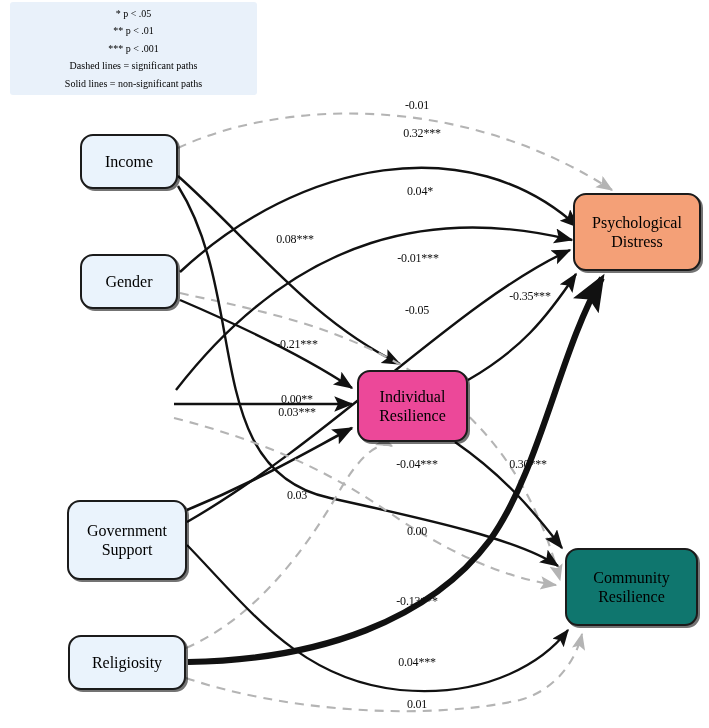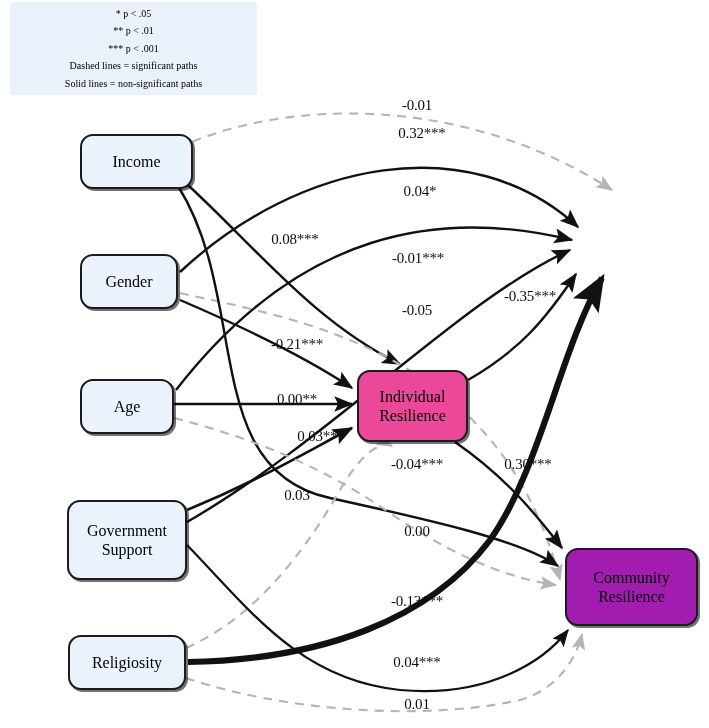--- a/index.html
+++ b/index.html
@@ -60,25 +60,25 @@
     text-align: center;
     font-size: 16px;
     line-height: 19px;
     color: #000;
     box-shadow: 2px 2px 0 rgba(0,0,0,0.55);
   }
   .node span { display: block; }
   .node-exog { background: #eaf3fc; }
   .node-med  { background: #ec4899; }
   .node-out1 { background: #f4a077; }
-  .node-out2 { background: #a21caf; }
+  .node-out2 { background: #0f766e; }
 
   .plabel {
     position: absolute;
-    font-size: 15px;
+    font-size: 12px;
     line-height: 15px;
     color: #0d0d0d;
     white-space: nowrap;
     transform: translate(-50%, -50%);
     letter-spacing: -0.2px;
   }
 </style>
 </head>
 <body>
 
@@ -136,61 +136,64 @@
   </svg>
 
   <div class="legend-box">
     <div class="legend-line">* p &lt; .05</div>
     <div class="legend-line">** p &lt; .01</div>
     <div class="legend-line">*** p &lt; .001</div>
     <div class="legend-line">Dashed lines = significant paths</div>
     <div class="legend-line">Solid lines = non-significant paths</div>
   </div>
 
-  <div class="node node-exog" style="left:80px;top:134px;width:113px;height:55px;">
+  <div class="node node-exog" style="left:80px;top:134px;width:98px;height:55px;">
     <span>Income</span>
   </div>
   <div class="node node-exog" style="left:80px;top:254px;width:98px;height:55px;">
     <span>Gender</span>
   </div>
-  <div class="node node-exog" style="left:80px;top:379px;width:94px;height:55px;">
-    <span>Age</span>
-  </div>
   <div class="node node-exog" style="left:67px;top:500px;width:120px;height:80px;">
     <div>
       <span>Government</span>
       <span>Support</span>
     </div>
   </div>
   <div class="node node-exog" style="left:68px;top:635px;width:118px;height:55px;border-radius:13px;">
     <span>Religiosity</span>
   </div>
   <div class="node node-med" style="left:357px;top:370px;width:111px;height:72px;">
     <div>
       <span>Individual</span>
       <span>Resilience</span>
+    </div>
+  </div>
+  <div class="node node-out1" style="left:573px;top:193px;width:128px;height:78px;">
+    <div>
+      <span>Psychological</span>
+      <span>Distress</span>
     </div>
   </div>
   <div class="node node-out2" style="left:565px;top:548px;width:133px;height:78px;">
     <div>
       <span>Community</span>
       <span>Resilience</span>
     </div>
   </div>
 
   <div class="plabel" style="left:417px;top:105px;">-0.01</div>
   <div class="plabel" style="left:422px;top:133px;">0.32***</div>
   <div class="plabel" style="left:420px;top:191px;">0.04*</div>
   <div class="plabel" style="left:295px;top:239px;">0.08***</div>
   <div class="plabel" style="left:418px;top:258px;">-0.01***</div>
   <div class="plabel" style="left:417px;top:310px;">-0.05</div>
   <div class="plabel" style="left:530px;top:296px;">-0.35***</div>
   <div class="plabel" style="left:297px;top:344px;">-0.21***</div>
   <div class="plabel" style="left:297px;top:399px;">0.00**</div>
-  <div class="plabel" style="left:297px;top:436px;margin-left:24px;">0.03***</div>
+  <div class="plabel" style="left:297px;top:412px;">0.03***</div>
   <div class="plabel" style="left:417px;top:464px;">-0.04***</div>
   <div class="plabel" style="left:528px;top:464px;">0.30***</div>
   <div class="plabel" style="left:297px;top:495px;">0.03</div>
   <div class="plabel" style="left:417px;top:531px;">0.00</div>
   <div class="plabel" style="left:417px;top:601px;">-0.13***</div>
   <div class="plabel" style="left:417px;top:662px;">0.04***</div>
   <div class="plabel" style="left:417px;top:704px;">0.01</div>
 
 </div>
 

